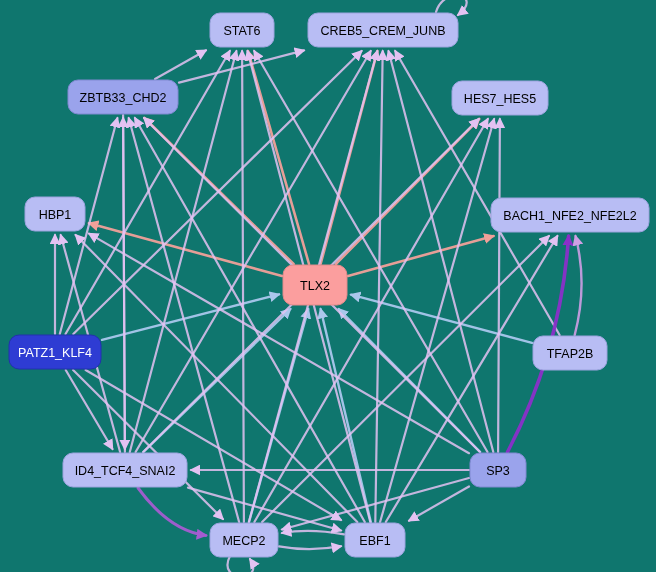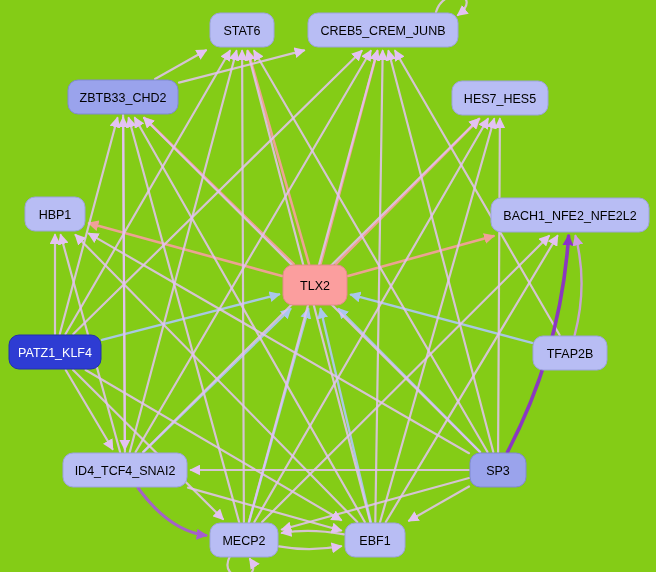--- a/index.html
+++ b/index.html
@@ -5,21 +5,21 @@
   html, body {
     margin: 0;
     padding: 0;
     background: #ffffff;
     font-family: "Liberation Sans", sans-serif;
   }
   #stage {
     position: relative;
     width: 656px;
     height: 572px;
-    background: #84cc16;
+    background: #0f766e;
     overflow: hidden;
   }
   svg { display: block; }
   text {
     font-family: "Liberation Sans", sans-serif;
     font-size: 12.5px;
     pointer-events: none;
   }
 </style>
 </head>

